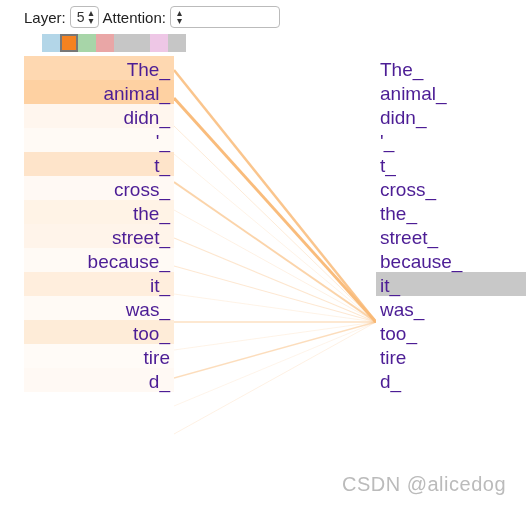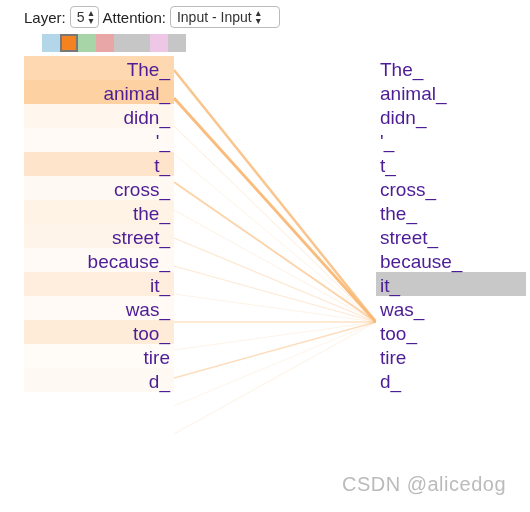--- a/index.html
+++ b/index.html
@@ -88,21 +88,20 @@
   <label>Layer:</label>
   <div class="sel">
     <span>5</span>
     <span class="chev">
         <span>▴</span>
         <span>▾</span>
       </span>
   </div>
   <label>Attention:</label>
   <div class="sel" style="min-width:110px">
-    <span>Input - Input</span>
     <span class="chev">
         <span>▴</span>
         <span>▾</span>
       </span>
   </div>
 </div>
 
 <div class="swatches">
     <div class="swatch" style="background: rgb(179, 214, 232);"></div>
     <div class="swatch sel2" style="background: rgb(245, 130, 32);"></div>

